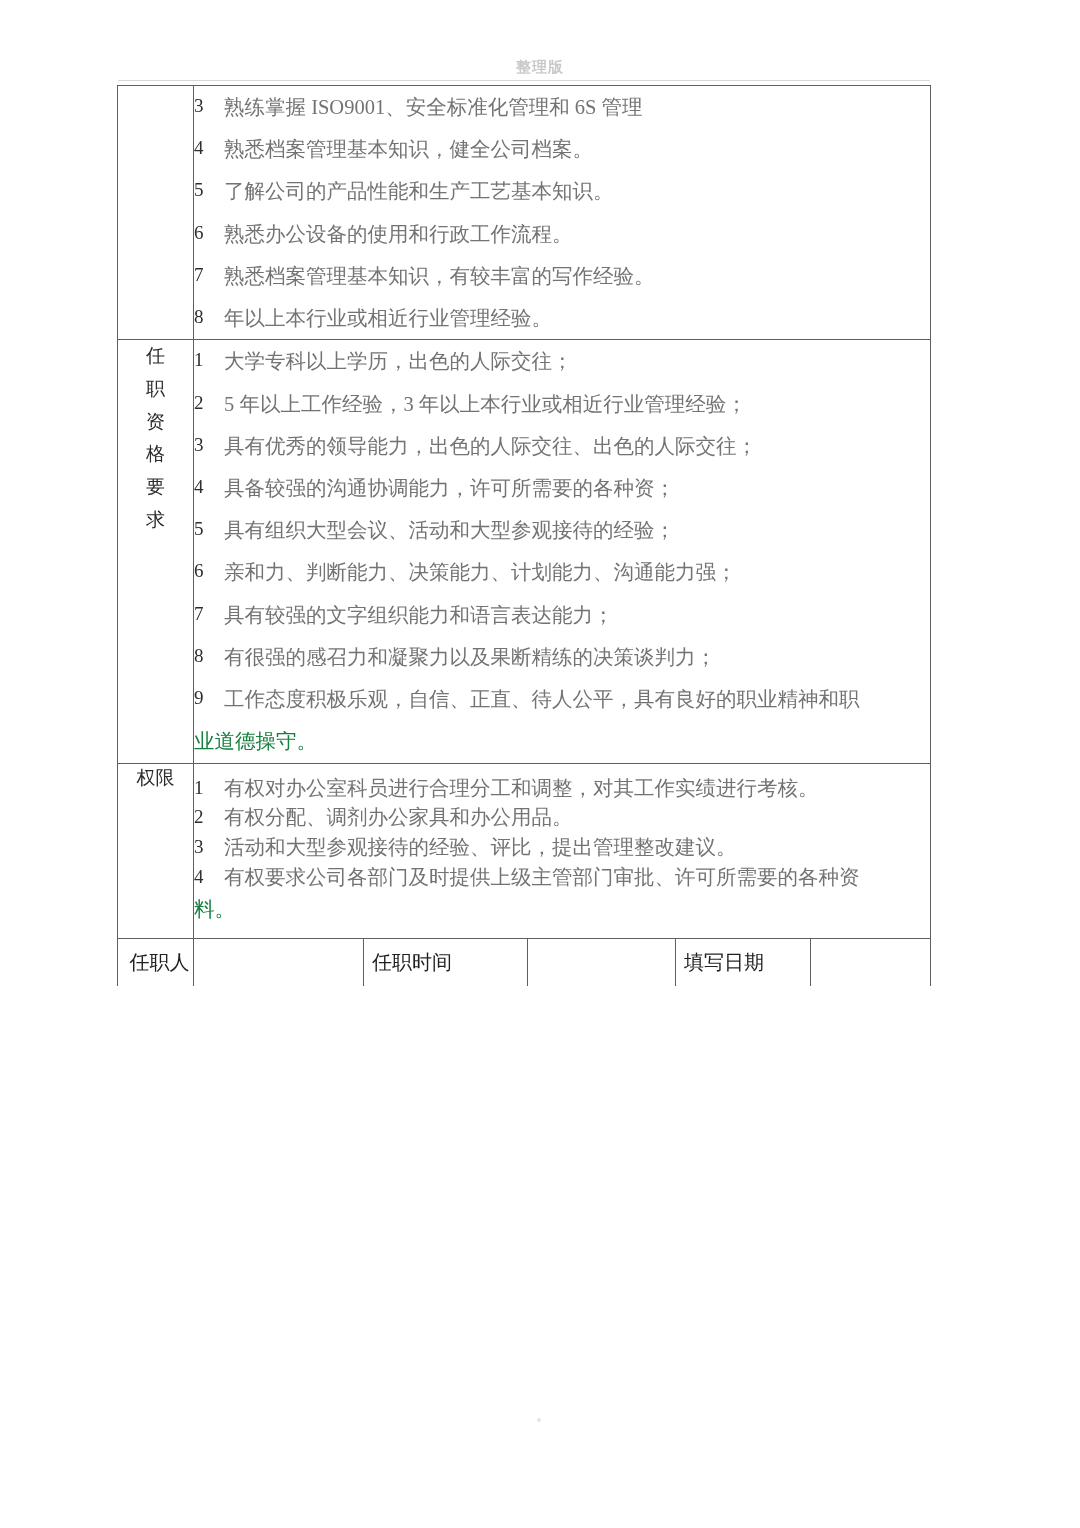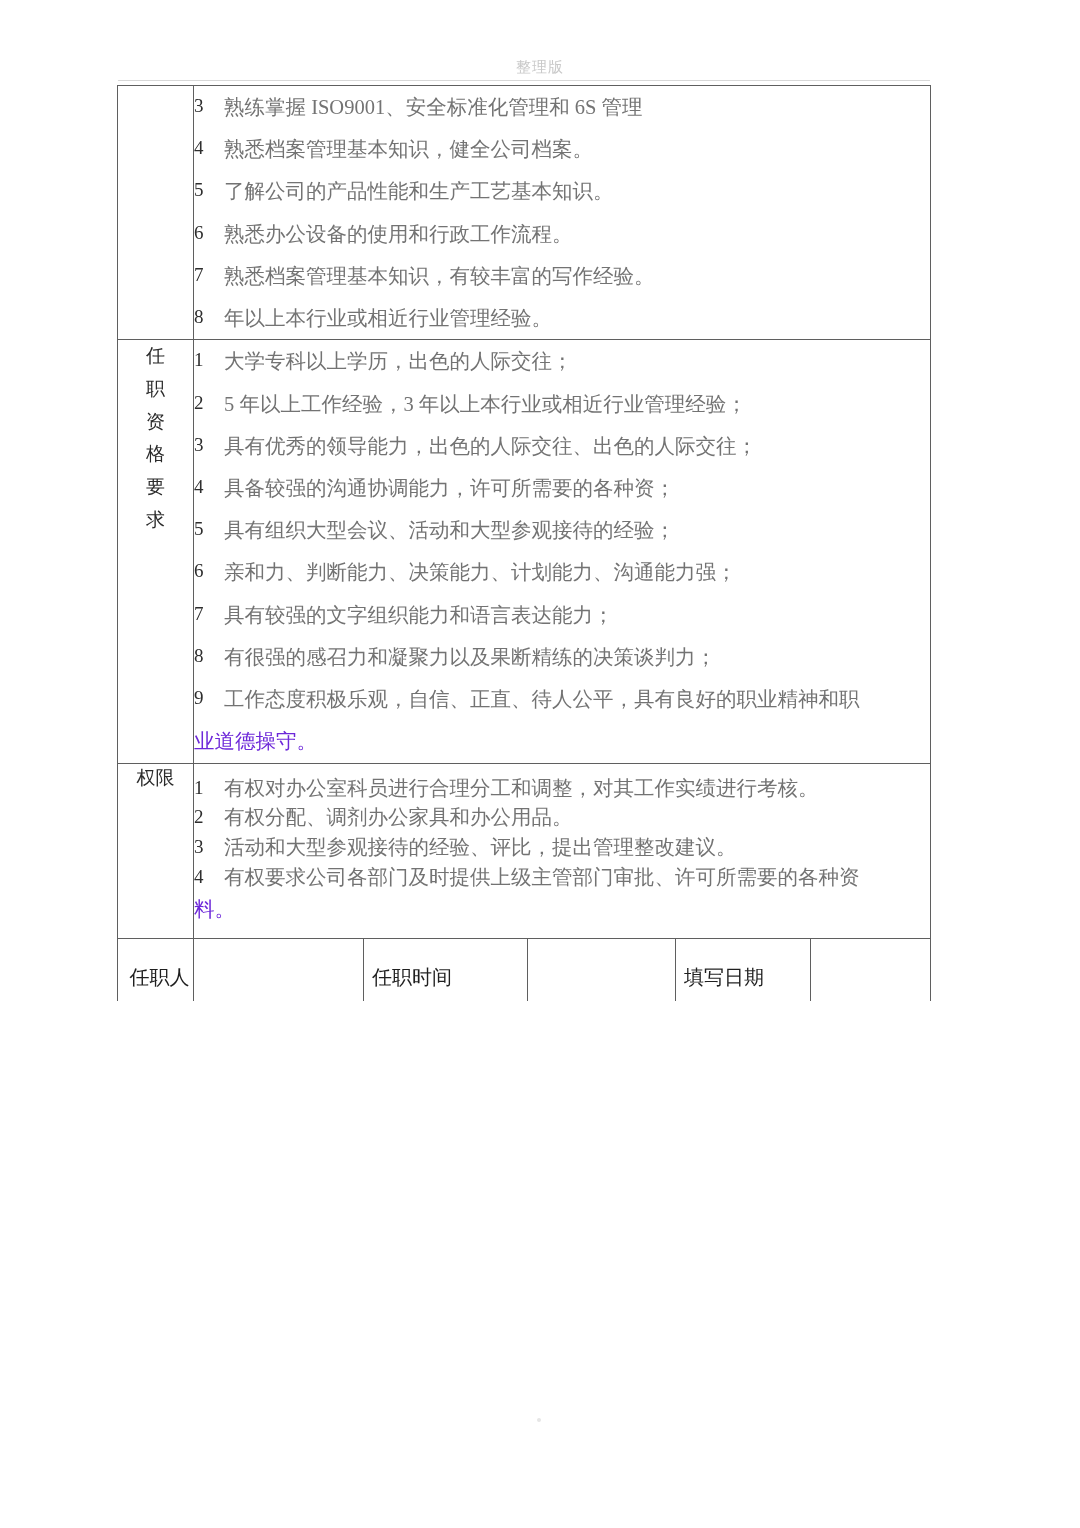--- a/index.html
+++ b/index.html
@@ -16,20 +16,21 @@
     overflow: hidden;
   }
 
   
   .page-header {
     position: absolute;
     top: 58px;
     left: 0;
     width: 1080px;
     text-align: center;
+    font-weight: bold;
   }
   .page-header .hdr-text {
     font-size: 15px;
     color: #c9c9c9;
     letter-spacing: 1px;
     font-family: "Liberation Sans", "DejaVu Sans", sans-serif;
   }
   .header-rule {
     position: absolute;
     top: 80px;
@@ -102,33 +103,33 @@
     color: #737373;
   }
 
   
   .loose > li { line-height: 2.06; }
   .semi > li  { line-height: 2.06; }
   .tight > li { line-height: 1.46; }
 
   .wrapline {
     font-size: 20.5px;
-    color: #6d28d9;
+    color: #15803d;
     line-height: 2.06;
     padding-left: 0;
   }
   .wrapline.tightwrap { line-height: 1.58; }
 
   
   .sig-row td {
     height: 46px;
     vertical-align: middle;
     font-size: 20px;
     color: #1f1f1f;
-    padding: 16px 0 0 8px;
+    padding: 1px 0 0 8px;
   }
   .sig-label { text-align: center; padding: 0; }
   .sig-blank { }
 
   
   .sig-row td { border-bottom: none; }
 
   .faint-dot {
     position: absolute;
     left: 537px;

